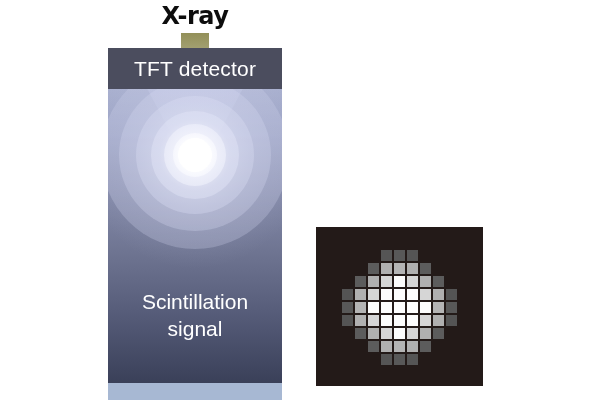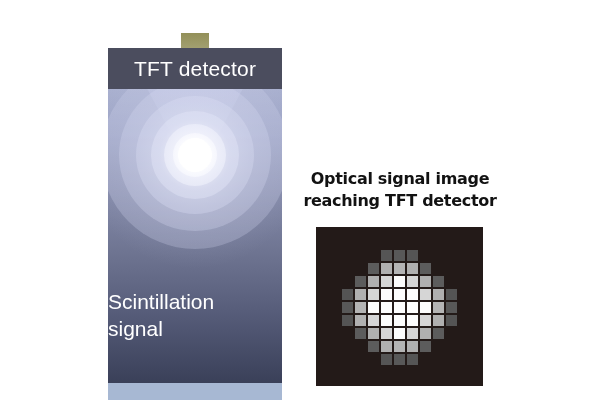--- a/index.html
+++ b/index.html
@@ -95,20 +95,21 @@
   }
   #tft-label{
     color:#ffffff;font-size:21px;letter-spacing:0.2px;
     white-space:nowrap;
   }
 
   
   #scint-label{
     position:absolute;
     left:0; top:240px; width:174px;
+    text-align:center;
     color:#ffffff;font-size:21px;line-height:27px;
   }
 
   
   #substrate-strip{
     position:absolute;
     left:0; top:335px; width:174px; height:17px;
     background:#a7b8d3;
   }
 
@@ -143,20 +144,21 @@
     padding-top:2px;
     box-sizing:border-box;
   }
   .px{width:11px;height:11px;}
 </style>
 </head>
 <body>
 
 <div id="stage">
 
+  <div id="xray-label">X-ray</div>
 
   <svg id="xray-arrow" width="600" height="400" style="position:absolute;left:0;top:0;pointer-events:none;">
     <defs>
       <linearGradient id="beamgrad" x1="0" y1="0" x2="0" y2="1">
         <stop offset="0%" stop-color="#8d8a50" stop-opacity="0.95"></stop>
         <stop offset="22%" stop-color="#8d8a50" stop-opacity="0.78"></stop>
         <stop offset="55%" stop-color="#9a9763" stop-opacity="0.62"></stop>
         <stop offset="100%" stop-color="#b2ae86" stop-opacity="0.85"></stop>
       </linearGradient>
     </defs>
@@ -184,24 +186,20 @@
     </div>
 
     <div id="scint-label">
       <div>Scintillation</div>
       <div>signal</div>
     </div>
 
     <div id="substrate-strip"></div>
   </div>
 
-  <div id="optical-caption">
-    <div>Optical signal image</div>
-    <div>reaching TFT detector</div>
-  </div>
 
   <div id="optical-panel">
     <div id="pixel-grid">
         <div class="px" style="background: rgb(35, 26, 24);"></div>
         <div class="px" style="background: rgb(35, 26, 24);"></div>
         <div class="px" style="background: rgb(35, 26, 24);"></div>
         <div class="px" style="background: rgb(85, 85, 85);"></div>
         <div class="px" style="background: rgb(88, 88, 88);"></div>
         <div class="px" style="background: rgb(85, 85, 85);"></div>
         <div class="px" style="background: rgb(35, 26, 24);"></div>

